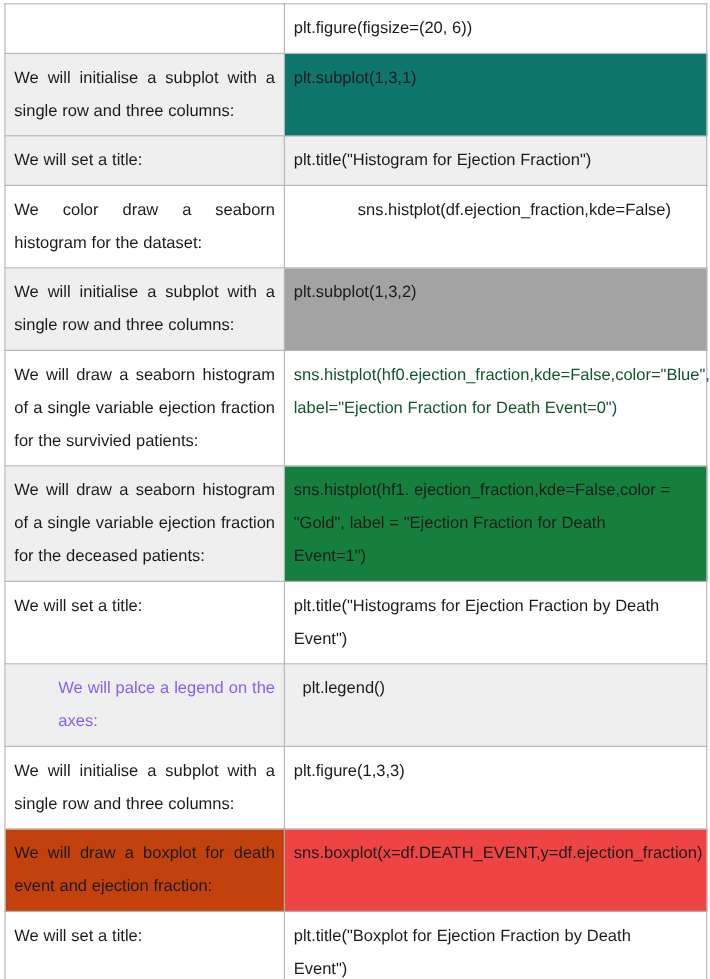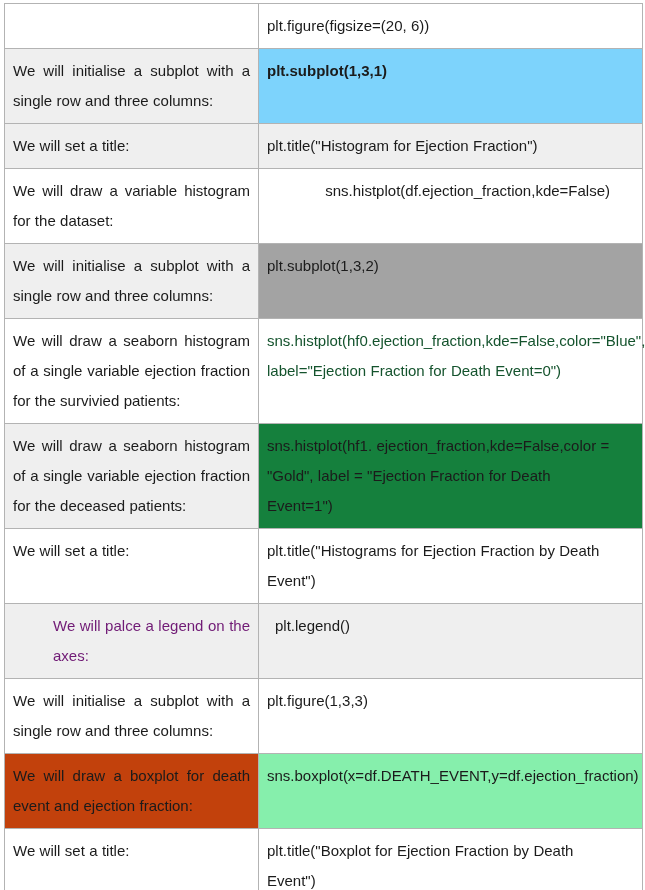--- a/index.html
+++ b/index.html
@@ -55,31 +55,31 @@
       <col style="width:384px">
     </colgroup>
     <tbody>
   <tr>
     <td class="desc-cell" style="border-color: rgb(179, 179, 179); color: rgb(27, 27, 27);"></td>
     <td class="code-cell" style="border-color: rgb(179, 179, 179); color: rgb(27, 27, 27);">plt.figure(figsize=(20, 6))</td>
   </tr>
 
   <tr class="alt">
     <td class="desc-cell" style="border-color: rgb(179, 179, 179); color: rgb(27, 27, 27); background: rgb(239, 239, 239);">We will initialise a subplot with a single row and three columns:</td>
-    <td class="code-cell" style="border-color: rgb(179, 179, 179); color: rgb(27, 27, 27); background: #7dd3fc; font-weight: bold;">plt.subplot(1,3,1)</td>
+    <td class="code-cell" style="border-color: rgb(179, 179, 179); color: rgb(27, 27, 27); background: #0f766e;">plt.subplot(1,3,1)</td>
   </tr>
 
 
   <tr class="alt">
     <td class="desc-cell" style="border-color: rgb(179, 179, 179); color: rgb(27, 27, 27); background: rgb(239, 239, 239);">We will set a title:</td>
     <td class="code-cell" style="border-color: rgb(179, 179, 179); color: rgb(27, 27, 27); background: rgb(239, 239, 239);">plt.title("Histogram for Ejection Fraction")</td>
   </tr>
 
   <tr>
-    <td class="desc-cell" style="border-color: rgb(179, 179, 179); color: rgb(27, 27, 27);">We will draw a variable histogram for the dataset:</td>
+    <td class="desc-cell" style="border-color: rgb(179, 179, 179); color: rgb(27, 27, 27);">We color draw a seaborn histogram for the dataset:</td>
     <td class="code-cell" style="border-color: rgb(179, 179, 179); color: rgb(27, 27, 27); text-align: right;">sns.histplot(df.ejection_fraction,kde=False)</td>
   </tr>
 
   <tr class="alt">
     <td class="desc-cell" style="border-color: rgb(179, 179, 179); color: rgb(27, 27, 27); background: rgb(239, 239, 239);">We will initialise a subplot with a single row and three columns:</td>
     <td class="code-cell" style="border-color: rgb(179, 179, 179); color: rgb(27, 27, 27); background: #a3a3a3;">plt.subplot(1,3,2)</td>
   </tr>
 
   <tr>
     <td class="desc-cell" style="border-color: rgb(179, 179, 179); color: rgb(27, 27, 27);">We will draw a seaborn histogram of a single variable ejection fraction for the survivied patients:</td>
@@ -90,32 +90,32 @@
     <td class="desc-cell" style="border-color: rgb(179, 179, 179); color: rgb(27, 27, 27); background: rgb(239, 239, 239);">We will draw a seaborn histogram of a single variable ejection fraction for the deceased patients:</td>
     <td class="code-cell" style="border-color: rgb(179, 179, 179); color: rgb(27, 27, 27); background: #15803d;">sns.histplot(hf1. ejection_fraction,kde=False,color = "Gold", label = "Ejection Fraction for Death Event=1")</td>
   </tr>
 
   <tr>
     <td class="desc-cell" style="border-color: rgb(179, 179, 179); color: rgb(27, 27, 27);">We will set a title:</td>
     <td class="code-cell" style="border-color: rgb(179, 179, 179); color: rgb(27, 27, 27);">plt.title("Histograms for Ejection Fraction by Death Event")</td>
   </tr>
 
   <tr class="alt">
-    <td class="desc-cell" style="border-color: rgb(179, 179, 179); color: #701a75; background: rgb(239, 239, 239); padding-left: 48px;">We will palce a legend on the axes:</td>
+    <td class="desc-cell" style="border-color: rgb(179, 179, 179); color: #8b5cf6; background: rgb(239, 239, 239); padding-left: 48px;">We will palce a legend on the axes:</td>
     <td class="code-cell" style="border-color: rgb(179, 179, 179); color: rgb(27, 27, 27); background: rgb(239, 239, 239); padding-left: 16px;">plt.legend()</td>
   </tr>
 
   <tr>
     <td class="desc-cell" style="border-color: rgb(179, 179, 179); color: rgb(27, 27, 27);">We will initialise a subplot with a single row and three columns:</td>
     <td class="code-cell" style="border-color: rgb(179, 179, 179); color: rgb(27, 27, 27);">plt.figure(1,3,3)</td>
   </tr>
 
   <tr class="alt">
     <td class="desc-cell" style="border-color: rgb(179, 179, 179); color: rgb(27, 27, 27); background: #c2410c;">We will draw a boxplot for death event and ejection fraction:</td>
-    <td class="code-cell" style="border-color: rgb(179, 179, 179); color: rgb(27, 27, 27); background: #86efac;">sns.boxplot(x=df.DEATH_EVENT,y=df.ejection_fraction)</td>
+    <td class="code-cell" style="border-color: rgb(179, 179, 179); color: rgb(27, 27, 27); background: #ef4444;">sns.boxplot(x=df.DEATH_EVENT,y=df.ejection_fraction)</td>
   </tr>
 
   <tr>
     <td class="desc-cell" style="border-color: rgb(179, 179, 179); color: rgb(27, 27, 27);">We will set a title:</td>
     <td class="code-cell" style="border-color: rgb(179, 179, 179); color: rgb(27, 27, 27);">plt.title("Boxplot for Ejection Fraction by Death Event")</td>
   </tr>
 </tbody>
   </table>
 </div>
 

